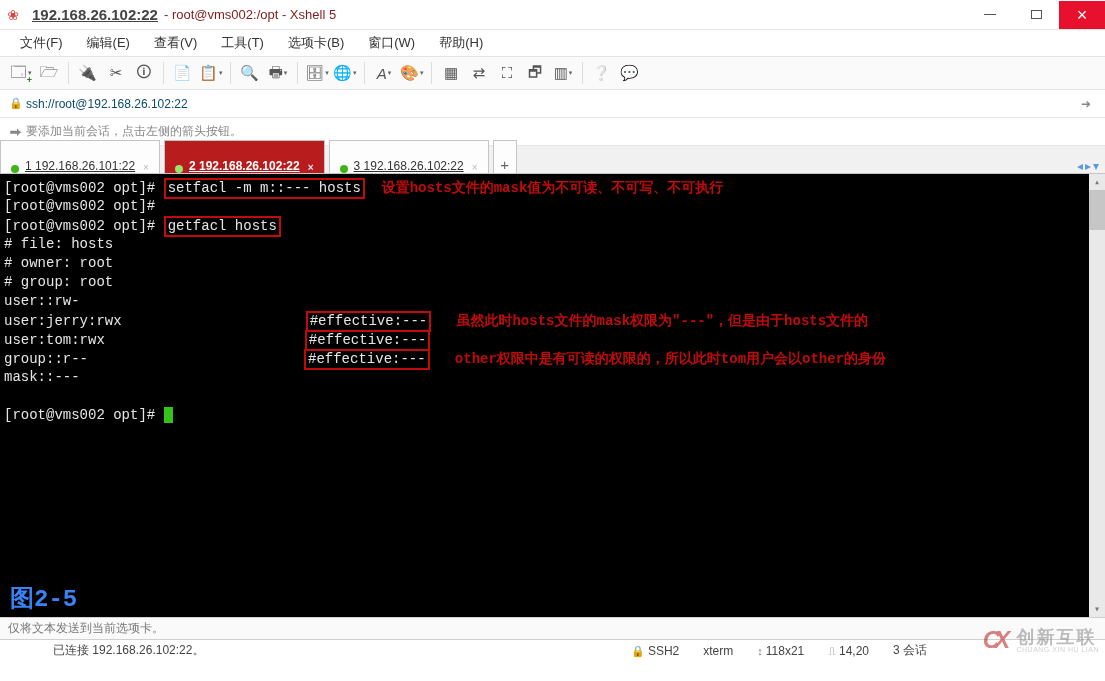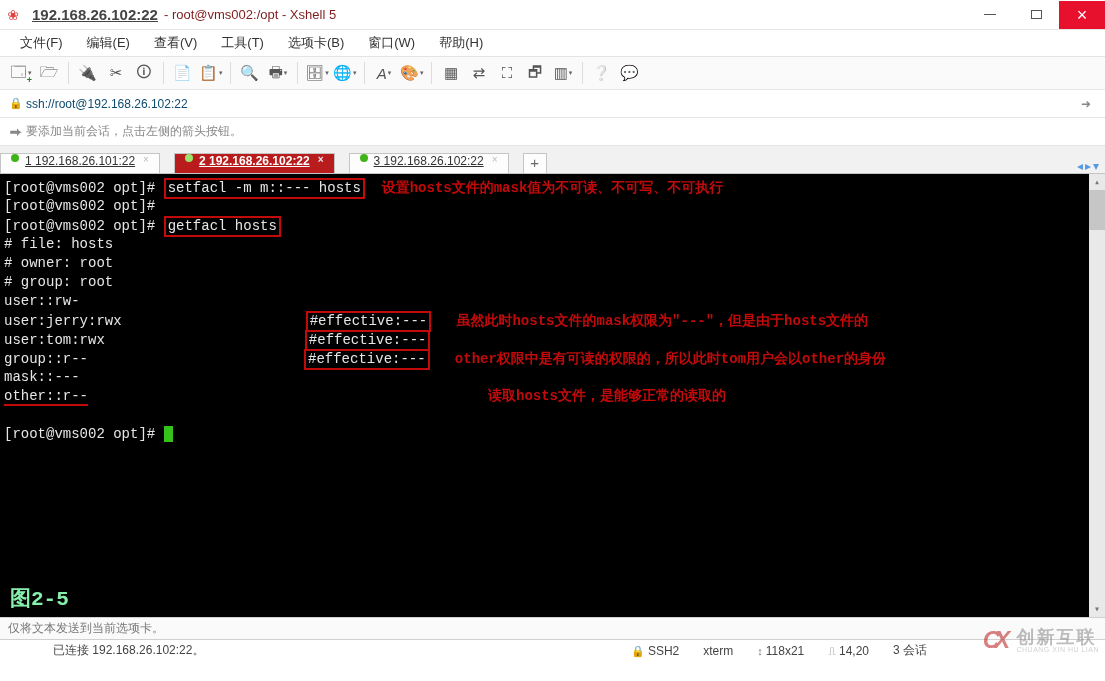--- a/index.html
+++ b/index.html
@@ -27,36 +27,36 @@
   
   .addrbar { height:28px; display:flex; align-items:center; padding:0 6px; border-bottom:1px solid #e5e5e5; background:#fff; }
   .addrbar .lock { width:20px; text-align:center; color:#888; font-size:11px; }
   .addrbar .addr { color:#0c4a6e; font-size:12px; }
   .addrbar .go { margin-left:auto; color:#888; width:26px; text-align:center; }
   
   .hintbar { height:28px; display:flex; align-items:center; padding:0 6px; border-bottom:1px solid #e5e5e5; background:#fff; color:#888; font-size:12px; }
   .hintbar .arrow { width:20px; text-align:center; font-size:13px; }
   
   .tabstrip { height:28px; display:flex; align-items:flex-end; background:#f1f1f1; border-bottom:1px solid #c5c5c5; position:relative; }
-  .tab { height:20px; display:flex; align-items:flex-start; padding:0 10px; font-size:12px; color:#333; border:1px solid #c5c5c5; border-bottom:none; margin-right:14px; background:#fdfdfd; position:relative; }
+  .tab { height:33px; display:flex; align-items:flex-end; padding:0 10px; font-size:12px; color:#333; border:1px solid #c5c5c5; border-bottom:none; margin-right:4px; background:#fdfdfd; position:relative; }
   .tab .dot { width:8px; height:8px; border-radius:50%; background:#3fb317; margin-right:6px; }
   .tab.active { background:#b91c1c; color:#fff; font-weight:bold; }
   .tab.active .dot { background:#9be36b; }
   .tab .x { margin-left:8px; color:#bbb; font-size:10px; }
   .tab.active .x { color:#dfeaf7; }
   .tab.add { width:24px; justify-content:center; color:#666; font-size:15px; }
   .tabstrip .nav { margin-left:auto; padding:0 6px; color:#579adf; font-size:12px; display:flex; gap:2px; }
   
   .terminal { background:#000; color:#e6e6e6; font-family:"Consolas","Courier New",monospace; font-size:14px; line-height:19px; padding:4px 0 4px 4px; position:relative; height:443px; overflow:hidden; }
   .term-row { white-space:pre; position:relative; height:19px; }
   .redbox { border:2px solid #c20a0a; padding:0 2px; color:#e6e6e6; display:inline-block; line-height:17px; }
   .note { color:#c20a0a; font-weight:bold; }
   .cursor { display:inline-block; width:9px; height:16px; background:#35c21a; vertical-align:middle; }
   .under-red { border-bottom:2px solid #c20a0a; }
-  .fig { position:absolute; left:10px; bottom:8px; color:#86efac; font-weight:bold; font-size:21px; }
+  .fig { position:absolute; left:10px; bottom:8px; color:#3b82f6; font-weight:bold; font-size:24px; }
   .scrollbar { position:absolute; right:0; top:0; width:16px; height:100%; background:#e9e9e9; }
   .scrollbar .thumb { position:absolute; top:0; width:100%; height:40px; background:#c6c6c6; }
   .scrollbar .arr { position:absolute; width:100%; height:16px; display:flex; align-items:center; justify-content:center; color:#777; font-size:10px; }
   .scrollbar .arr.up { top:0; }
   .scrollbar .arr.down { bottom:0; }
   
   .footer1 { height:22px; border-top:1px solid #d0d0d0; display:flex; align-items:center; padding:0 8px; color:#777; font-size:12px; background:#fafafa; }
   .footer2 { height:22px; border-top:1px solid #d0d0d0; display:flex; align-items:center; padding:0 8px; color:#444; font-size:12px; background:#fff; position:relative; }
   .footer2 .left { flex:1;margin-left:45px; }
   .footer2 .grp { display:flex; gap:24px; align-items:center; margin-right:170px; }
@@ -171,21 +171,20 @@
   <div class="term-row"><span>[root@vms002 opt]# </span></div>
   <div class="term-row"><span>[root@vms002 opt]# </span><span class="redbox">getfacl hosts</span></div>
   <div class="term-row"># file: hosts</div>
   <div class="term-row"># owner: root</div>
   <div class="term-row"># group: root</div>
   <div class="term-row">user::rw-</div>
   <div class="term-row"><span>user:jerry:rwx</span><span style="display:inline-block;width:184px"></span><span class="redbox">#effective:---</span>   <span class="note">虽然此时hosts文件的mask权限为"---"，但是由于hosts文件的</span></div>
   <div class="term-row"><span>user:tom:rwx</span><span style="display:inline-block;width:200px"></span><span class="redbox">#effective:---</span></div>
   <div class="term-row"><span>group::r--</span><span style="display:inline-block;width:216px"></span><span class="redbox">#effective:---</span>   <span class="note">other权限中是有可读的权限的，所以此时tom用户会以other的身份</span></div>
   <div class="term-row">mask::---</div>
-  <div class="term-row"><span class="under-red">other::r--</span><span style="display:inline-block;width:400px"></span><span class="note">读取hosts文件，是能够正常的读取的</span></div>
   <div class="term-row"> </div>
   <div class="term-row"><span>[root@vms002 opt]# </span><span class="cursor"></span></div>
 
   <div class="fig">图2-5</div>
 
   <div class="scrollbar">
     <div class="arr up">▴</div>
     <div class="thumb" style="top:16px;"></div>
     <div class="arr down">▾</div>
   </div>

